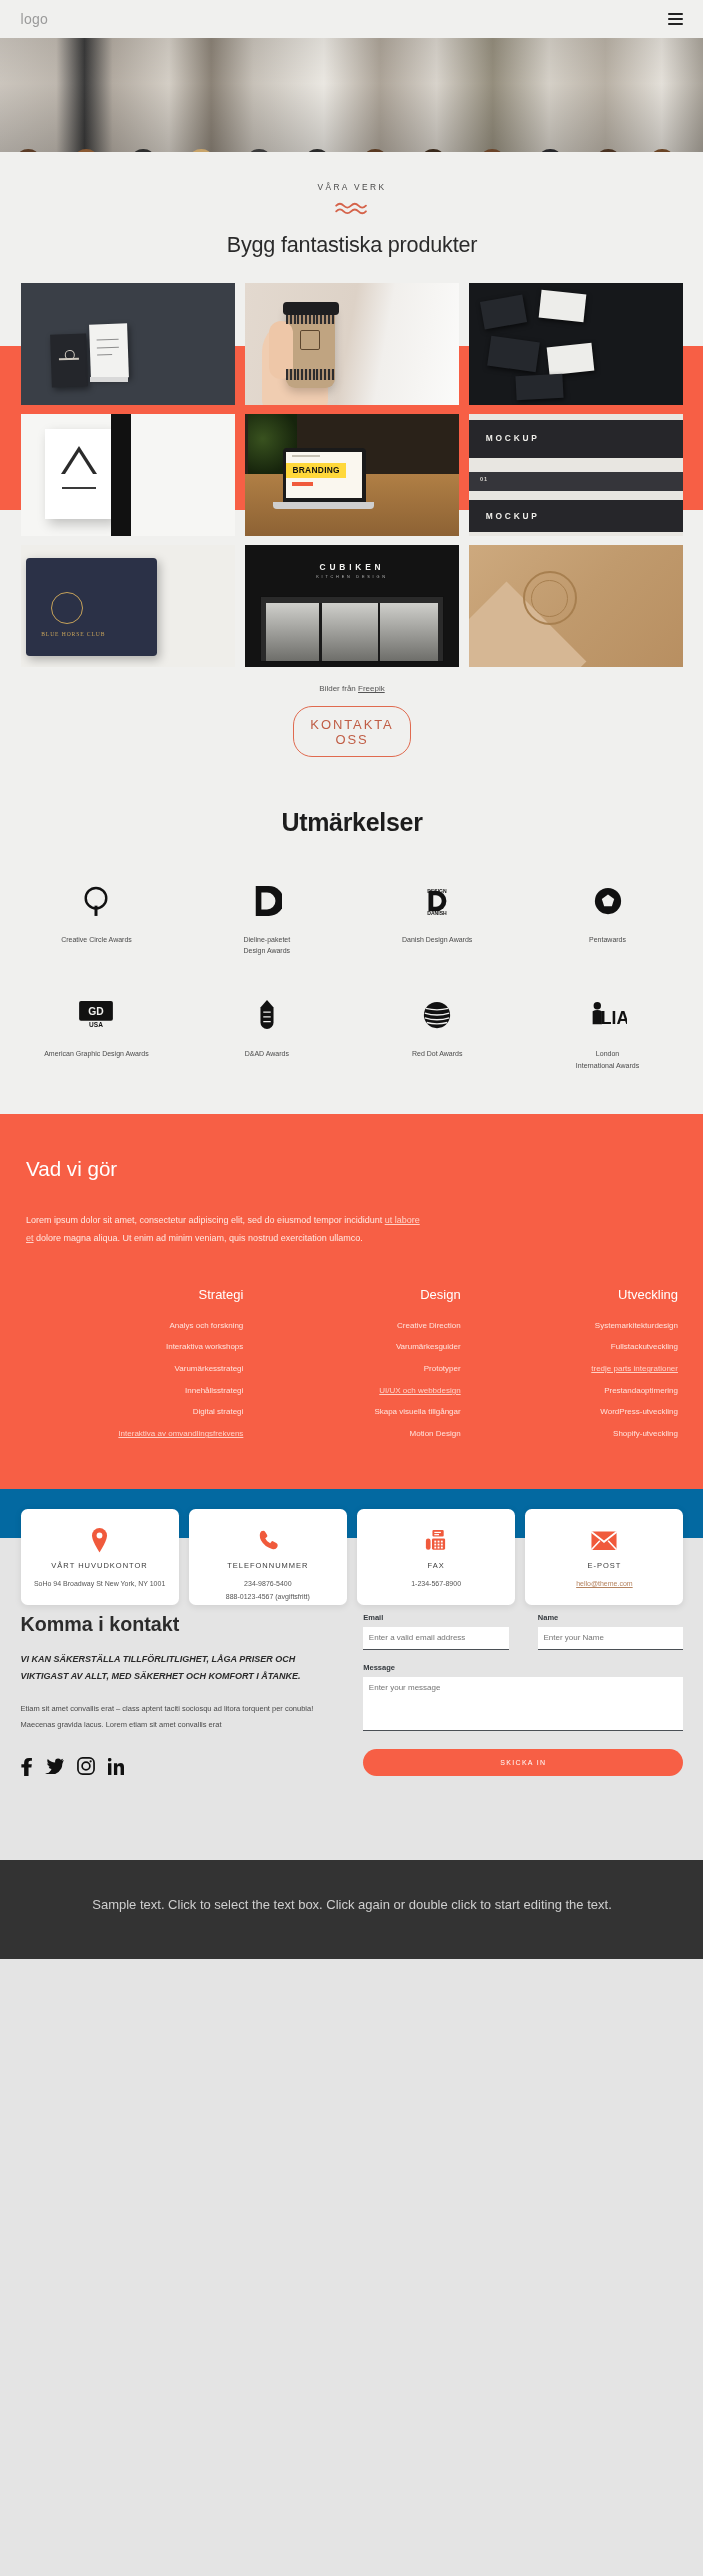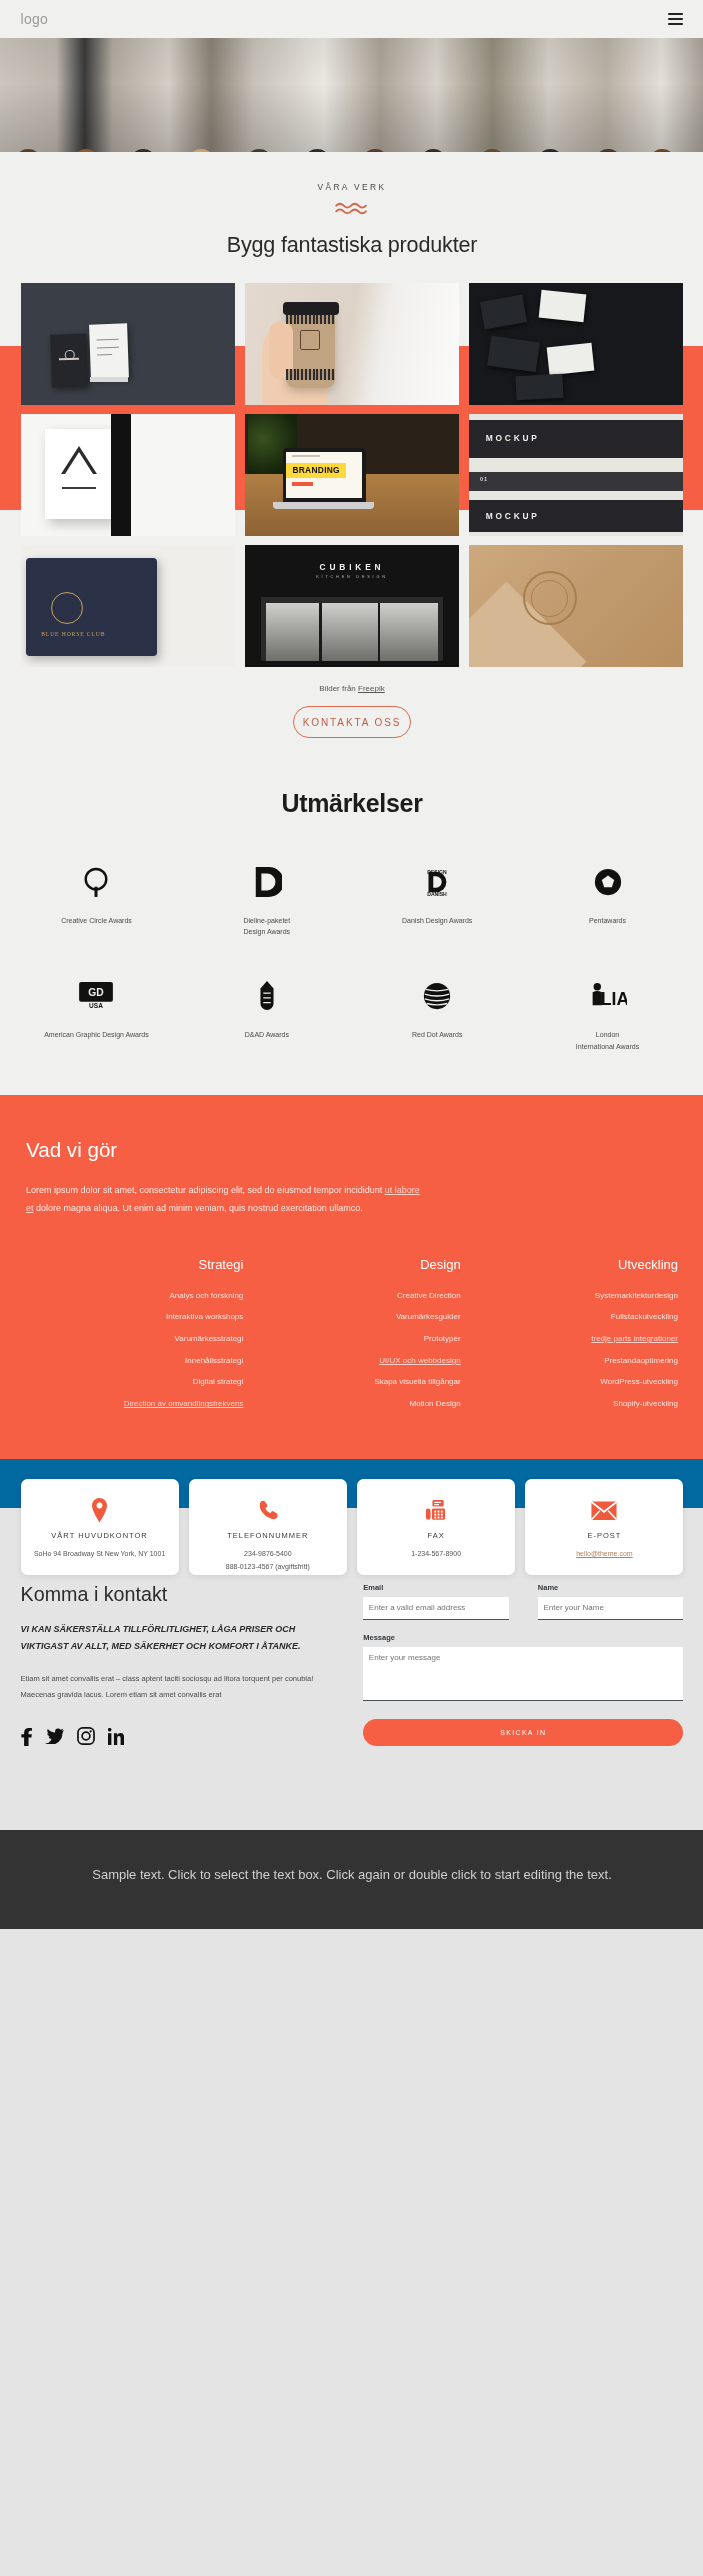--- a/index.html
+++ b/index.html
@@ -133,36 +133,36 @@
   .t9 .kraft { position:absolute; inset:0; background: linear-gradient(135deg,#cda97e 0%,#c09a6d 50%,#b88f61 100%); }
   .t9 .corner { position:absolute; left:-19px; top:60px; width:113px; height:113px; background:#d6b794; transform:rotate(45deg); }
   .t9 .stamp { position:absolute; left: 54px; top: 26px; width: 54px; height: 54px; border-radius:50%; border: 2.8px solid #a77f4f; }
   .t9 .stamp:after { content:""; position:absolute; inset:6.6px; border-radius:50%; border:1.9px solid #a77f4f; }
 
   .credit { text-align: center; font-size: 8px; color: #555; margin-top: 13px; }
   .credit a { color: #555; }
   .btn-outline {
     display: block; width: 118px; margin: 13px auto 0;
     border: 0.9px solid #e06a4f; color: #c05d45; background: transparent;
-    border-radius: 19px; padding: 9.4px 0; font-size: 10px; letter-spacing: 1.9px;
+    border-radius: 19px; padding: 9.4px 0; font-size: 13px; letter-spacing: 1.9px;
     text-align: center; cursor: pointer; font-family: inherit;
   }
 
   
   .awards { background: #f0f0ee; padding: 51px 0 43px; }
   .awards h2 { text-align: center; font-size: 25px; font-weight: 700; color: #1d1d1d; letter-spacing: -0.3px; }
   .award-grid { display: grid; grid-template-columns: repeat(4,1fr); margin-top: 43px; padding: 0 11.3px; row-gap: 38px; }
   .award { text-align: center; }
   .award .mark { height: 41px; display: flex; align-items: center; justify-content: center; }
   .award .nm { font-size: 7px; color: #4b4b4b; margin-top: 13px; line-height: 1.6; padding: 0 13px; }
 
   
   .services { background: #f75f45; color: #fff; padding: 43px 26px 38px; }
   .services h2 { font-size: 20.6px; font-weight: 400; color: #fff; }
-  .services .lead { font-size: 9px; line-height: 2.05; margin-top: 19px; color: #ffe8e2; max-width: 394px; }
+  .services .lead { font-size: 9px; line-height: 2.05; margin-top: 30px; color: #ffe8e2; max-width: 394px; }
   .services .lead a { color: #ffd2c7; text-decoration: underline; }
   .cols { display: grid; grid-template-columns: repeat(3,1fr); margin-top: 39px; text-align: right; }
   .col h3 { font-size: 13px; font-weight: 400; color: #fff; margin-bottom: 19px; }
   .col ul { list-style: none; }
   .col li { font-size: 8px; color: #ffe3dc; margin-bottom: 12.7px; }
   .col li a { color: #ffd2c7; text-decoration: underline; }
 
   
   .cardsband { position: relative; background: #0369a1; height: 83px; }
   .cardsband .grey { position: absolute; left:0; right:0; bottom:0; height: 34px; background:#e4e4e4; }
@@ -171,21 +171,21 @@
     display: grid; grid-template-columns: repeat(4,1fr); gap: 10.3px; padding: 0 20.6px;
   }
   .ccard { background: #fff; border-radius: 6.6px; box-shadow: 0 1.9px 7.5px rgba(0,0,0,.09); padding: 17px 5.6px 15px; text-align: center; height: 96px; }
   .ccard .ic { height: 28px; display:flex; align-items:center; justify-content:center; }
   .ccard .t { font-size: 7.5px; letter-spacing: 1px; color: #3b3b3b; margin-top: 6.6px; }
   .ccard .v { font-size: 7px; color: #555; margin-top: 8.4px; line-height: 1.75; }
   .ccard .v a { color: #b5835f; text-decoration: underline; }
 
   
   .contact { background: #e4e4e4; padding: 41px 20.6px 0; display: grid; grid-template-columns: 1fr 1fr; gap: 22.5px; }
-  .contact h2 { font-size: 19.7px; font-weight: 400; color: #2b2b2b; }
+  .contact h2 { font-size: 19.7px; font-weight: 700; color: #2b2b2b; }
   .contact .strong { font-size: 9px; font-weight: 700; font-style: italic; color: #2b2b2b; line-height: 1.95; margin-top: 15px; }
   .contact .para { font-size: 7.5px; color: #4a4a4a; line-height: 2.1; margin-top: 15px; }
   .form .row { display: grid; grid-template-columns: 1fr 1fr; gap: 29px; }
   .fld label { display: block; font-size: 7.5px; font-weight: 700; color: #33383d; margin-bottom: 4.7px; }
   .fld input, .fld textarea {
     width: 100%; background: #fff; border: none; border-bottom: 1.4px solid #4a4f55;
     padding: 6.6px 5.6px; font-size: 8px; font-family: inherit; color: #8a8a8a;
   }
   .fld textarea { height: 54px; resize: none; }
   .fld.msg { margin-top: 13px; }
@@ -464,21 +464,21 @@
     <div class="cols">
 
       <div class="col">
         <h3>Strategi</h3>
         <ul>
           <li><span>Analys och forskning</span></li>
           <li><span>Interaktiva workshops</span></li>
           <li><span>Varumärkesstrategi</span></li>
           <li><span>Innehållsstrategi</span></li>
           <li><span>Digital strategi</span></li>
-          <li><a href="#">Direction av omvandlingsfrekvens</a></li>
+          <li><a href="#">Interaktiva av omvandlingsfrekvens</a></li>
         </ul>
       </div>
 
       <div class="col">
         <h3>Design</h3>
         <ul>
           <li><span>Creative Direction</span></li>
           <li><span>Varumärkesguider</span></li>
           <li><span>Prototyper</span></li>
           <li><a href="#">UI/UX och webbdesign</a></li>

